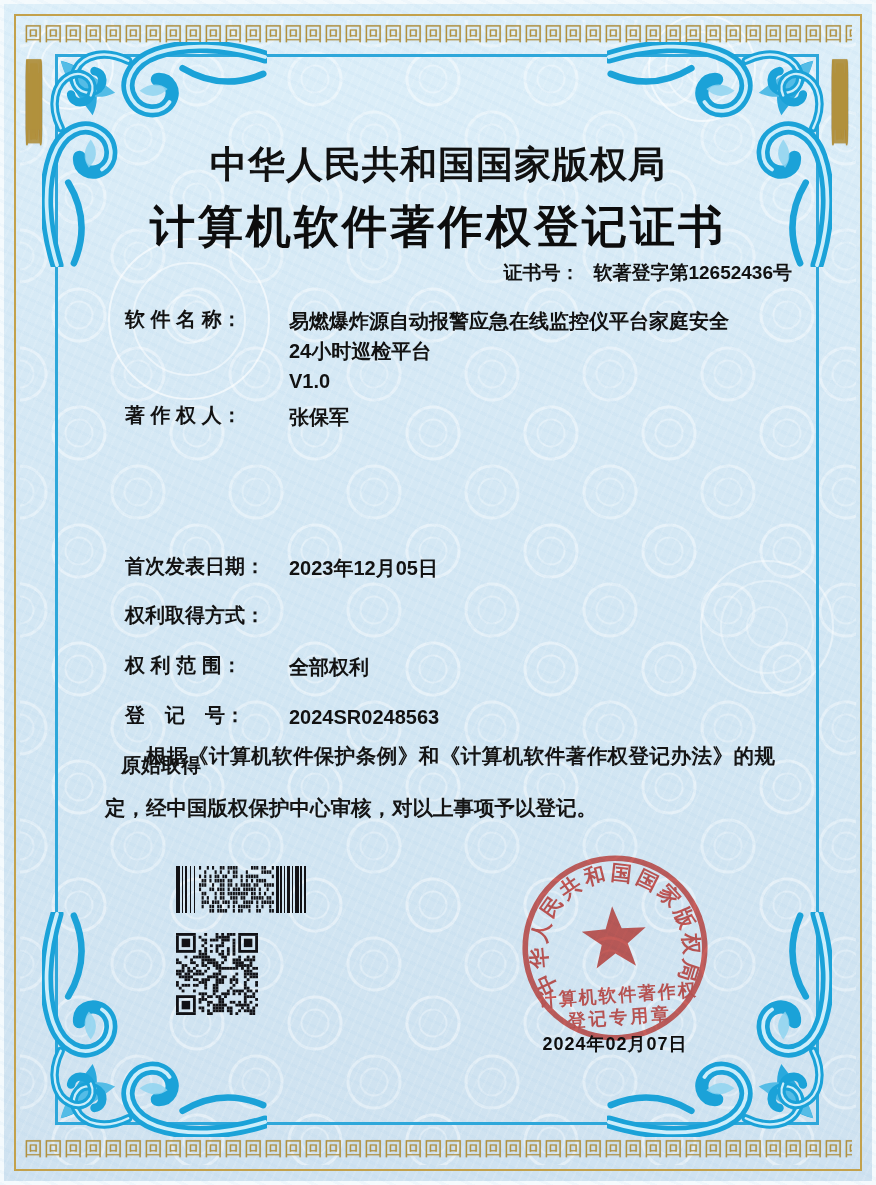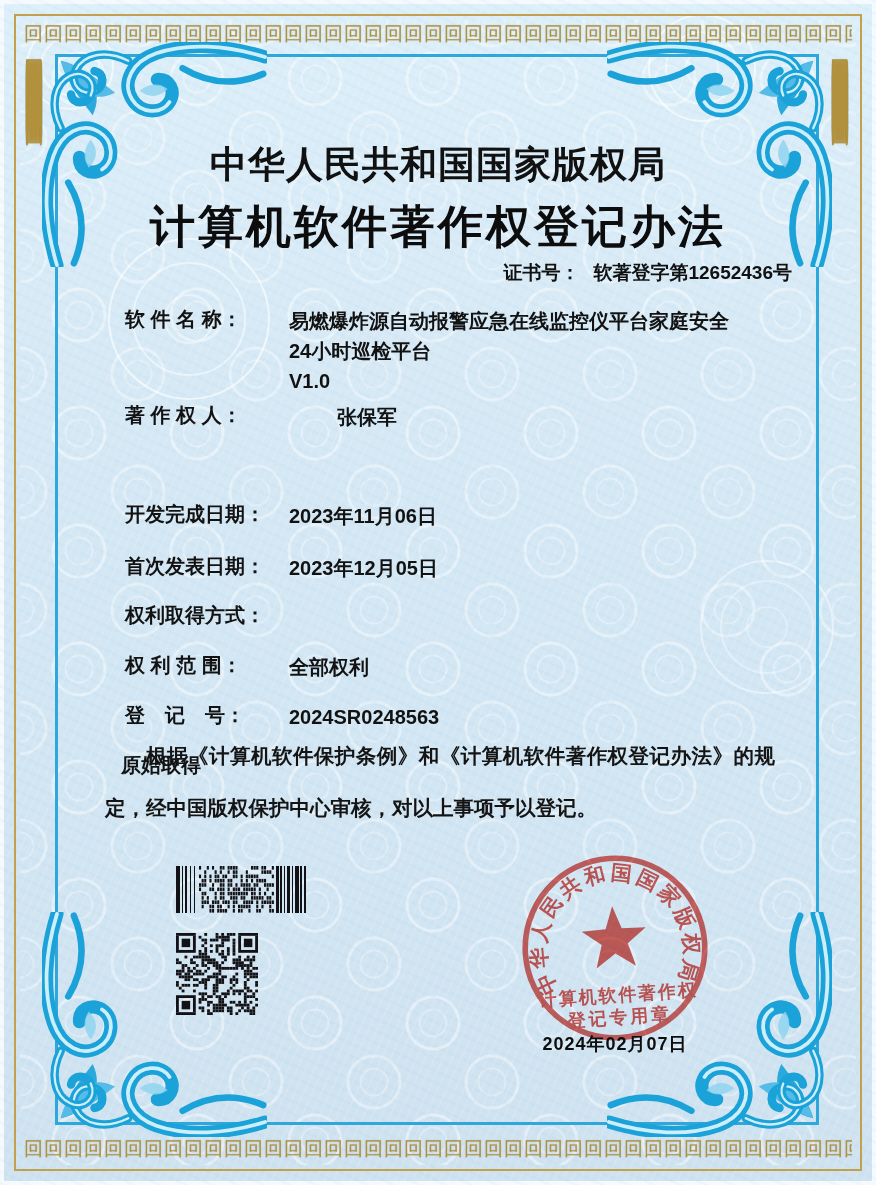--- a/index.html
+++ b/index.html
@@ -78,21 +78,21 @@
     position:absolute; right:84px; top:260px;
     font-size:19px; font-weight:700; color:#111;
   }
   .cert-no .lbl{ margin-right:14px; }
 
   .field{ position:absolute; left:105px; display:flex; align-items:flex-start;
     font-size:20px; font-weight:700; color:#121212; }
   .field .flabel{ display:inline-block; width:148px; flex:0 0 148px; white-space:nowrap;margin-left:20px; }
   .field .fvalue{ display:inline-block; margin-left:16px; line-height:30px; white-space:nowrap;}
   .f-name{ top:306px; }
-  .f-author{ top:402px;gap:48px; }
+  .f-author{ top:402px; }
   .f-dev{ top:501px; }
   .f-pub{ top:553px; }
   .f-acq{ top:602px;flex-direction:column; }
   .f-scope{ top:652px; }
   .f-reg{ top:702px; }
 
   .statement{
     position:absolute; left:105px; top:730px; width:670px;
     font-size:20.5px; font-weight:700; color:#141414;
     line-height:52px; text-indent:2em; text-align:justify;
@@ -155,40 +155,36 @@
       <use href="#flourish"></use>
     </svg>
   <svg class="corner c-bl">
       <use href="#flourish"></use>
     </svg>
   <svg class="corner c-br">
       <use href="#flourish"></use>
     </svg>
 
   <div class="issuer">中华人民共和国国家版权局</div>
-  <div class="cert-title">计算机软件著作权登记办法</div>
+  <div class="cert-title">计算机软件著作权登记证书</div>
   <div class="cert-no">
     <span class="lbl">证书号：</span><span>软著登字第12652436号</span>
   </div>
 
   <div class="field f-name">
     <span class="flabel">软 件 名 称：</span>
     <span class="fvalue">
       <span>易燃爆炸源自动报警应急在线监控仪平台家庭安全</span><br>
       <span>24小时巡检平台</span><br>
       <span>V1.0</span>
     </span>
   </div>
   <div class="field f-author">
     <span class="flabel">著 作 权 人：</span>
     <span class="fvalue">张保军</span>
-  </div>
-  <div class="field f-dev">
-    <span class="flabel">开发完成日期：</span>
-    <span class="fvalue">2023年11月06日</span>
   </div>
   <div class="field f-pub">
     <span class="flabel">首次发表日期：</span>
     <span class="fvalue">2023年12月05日</span>
   </div>
   <div class="field f-acq">
     <span class="flabel">权利取得方式：</span>
     <span class="fvalue">原始取得</span>
   </div>
   <div class="field f-scope">

